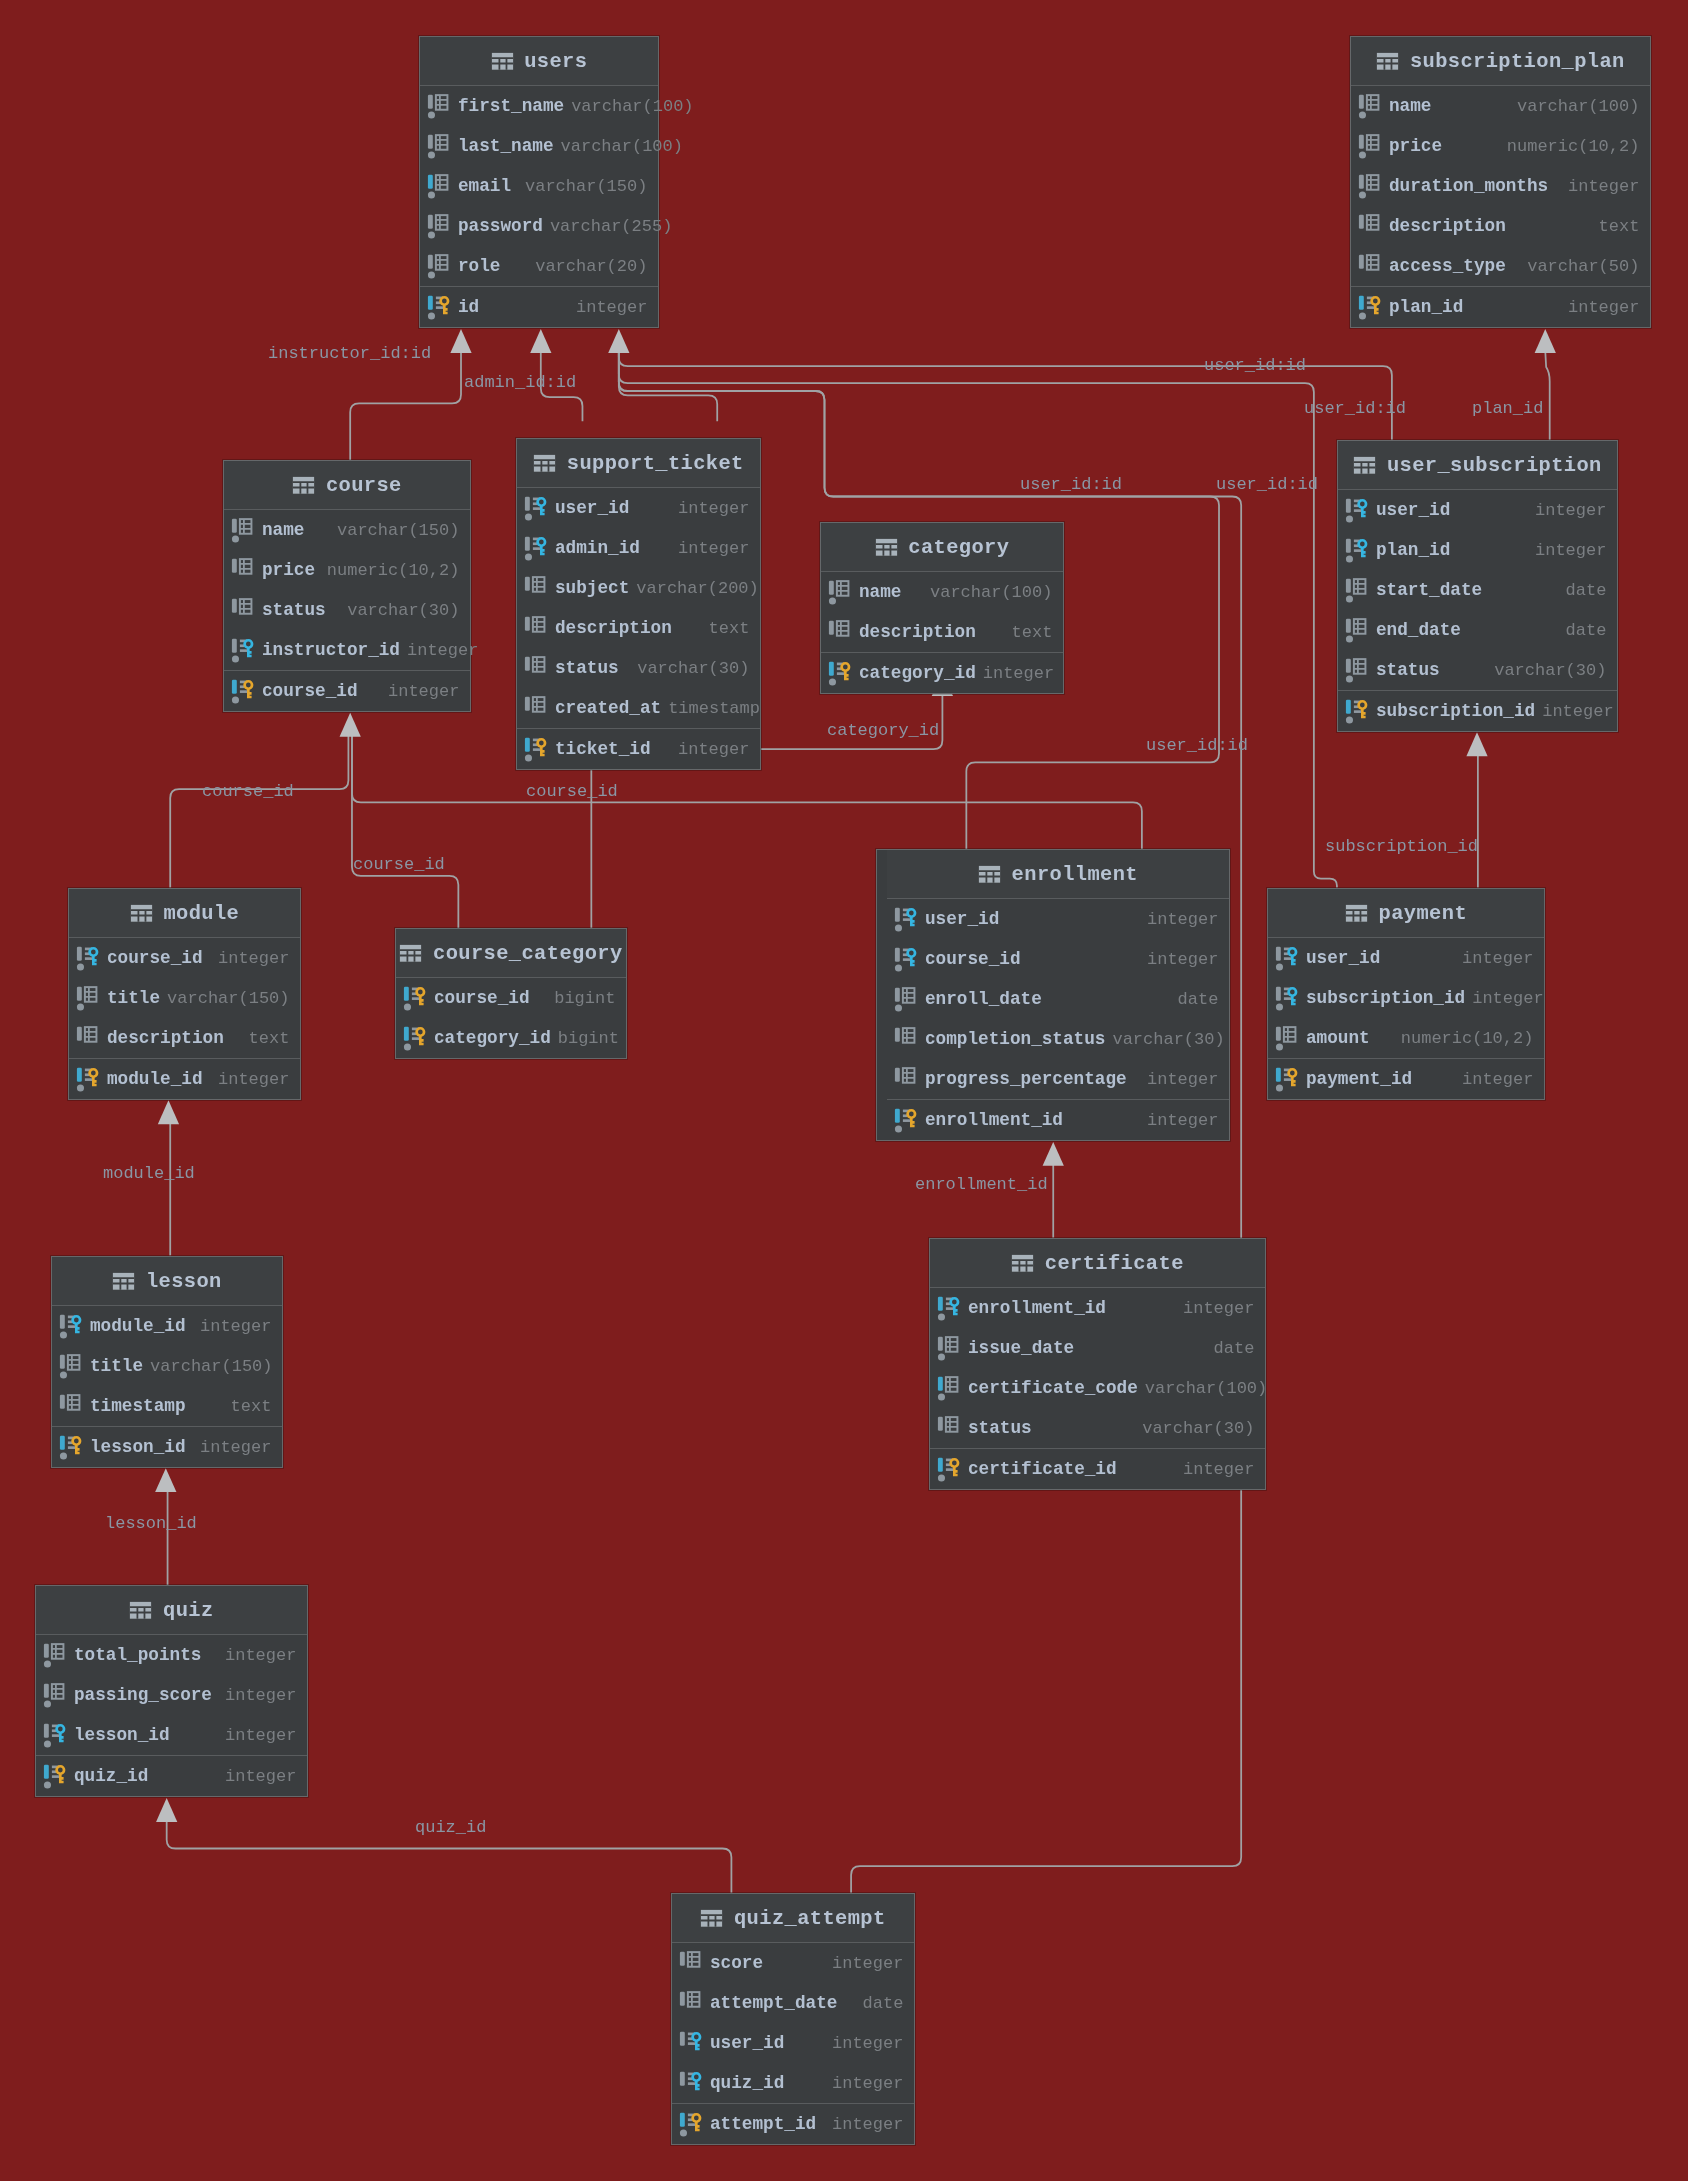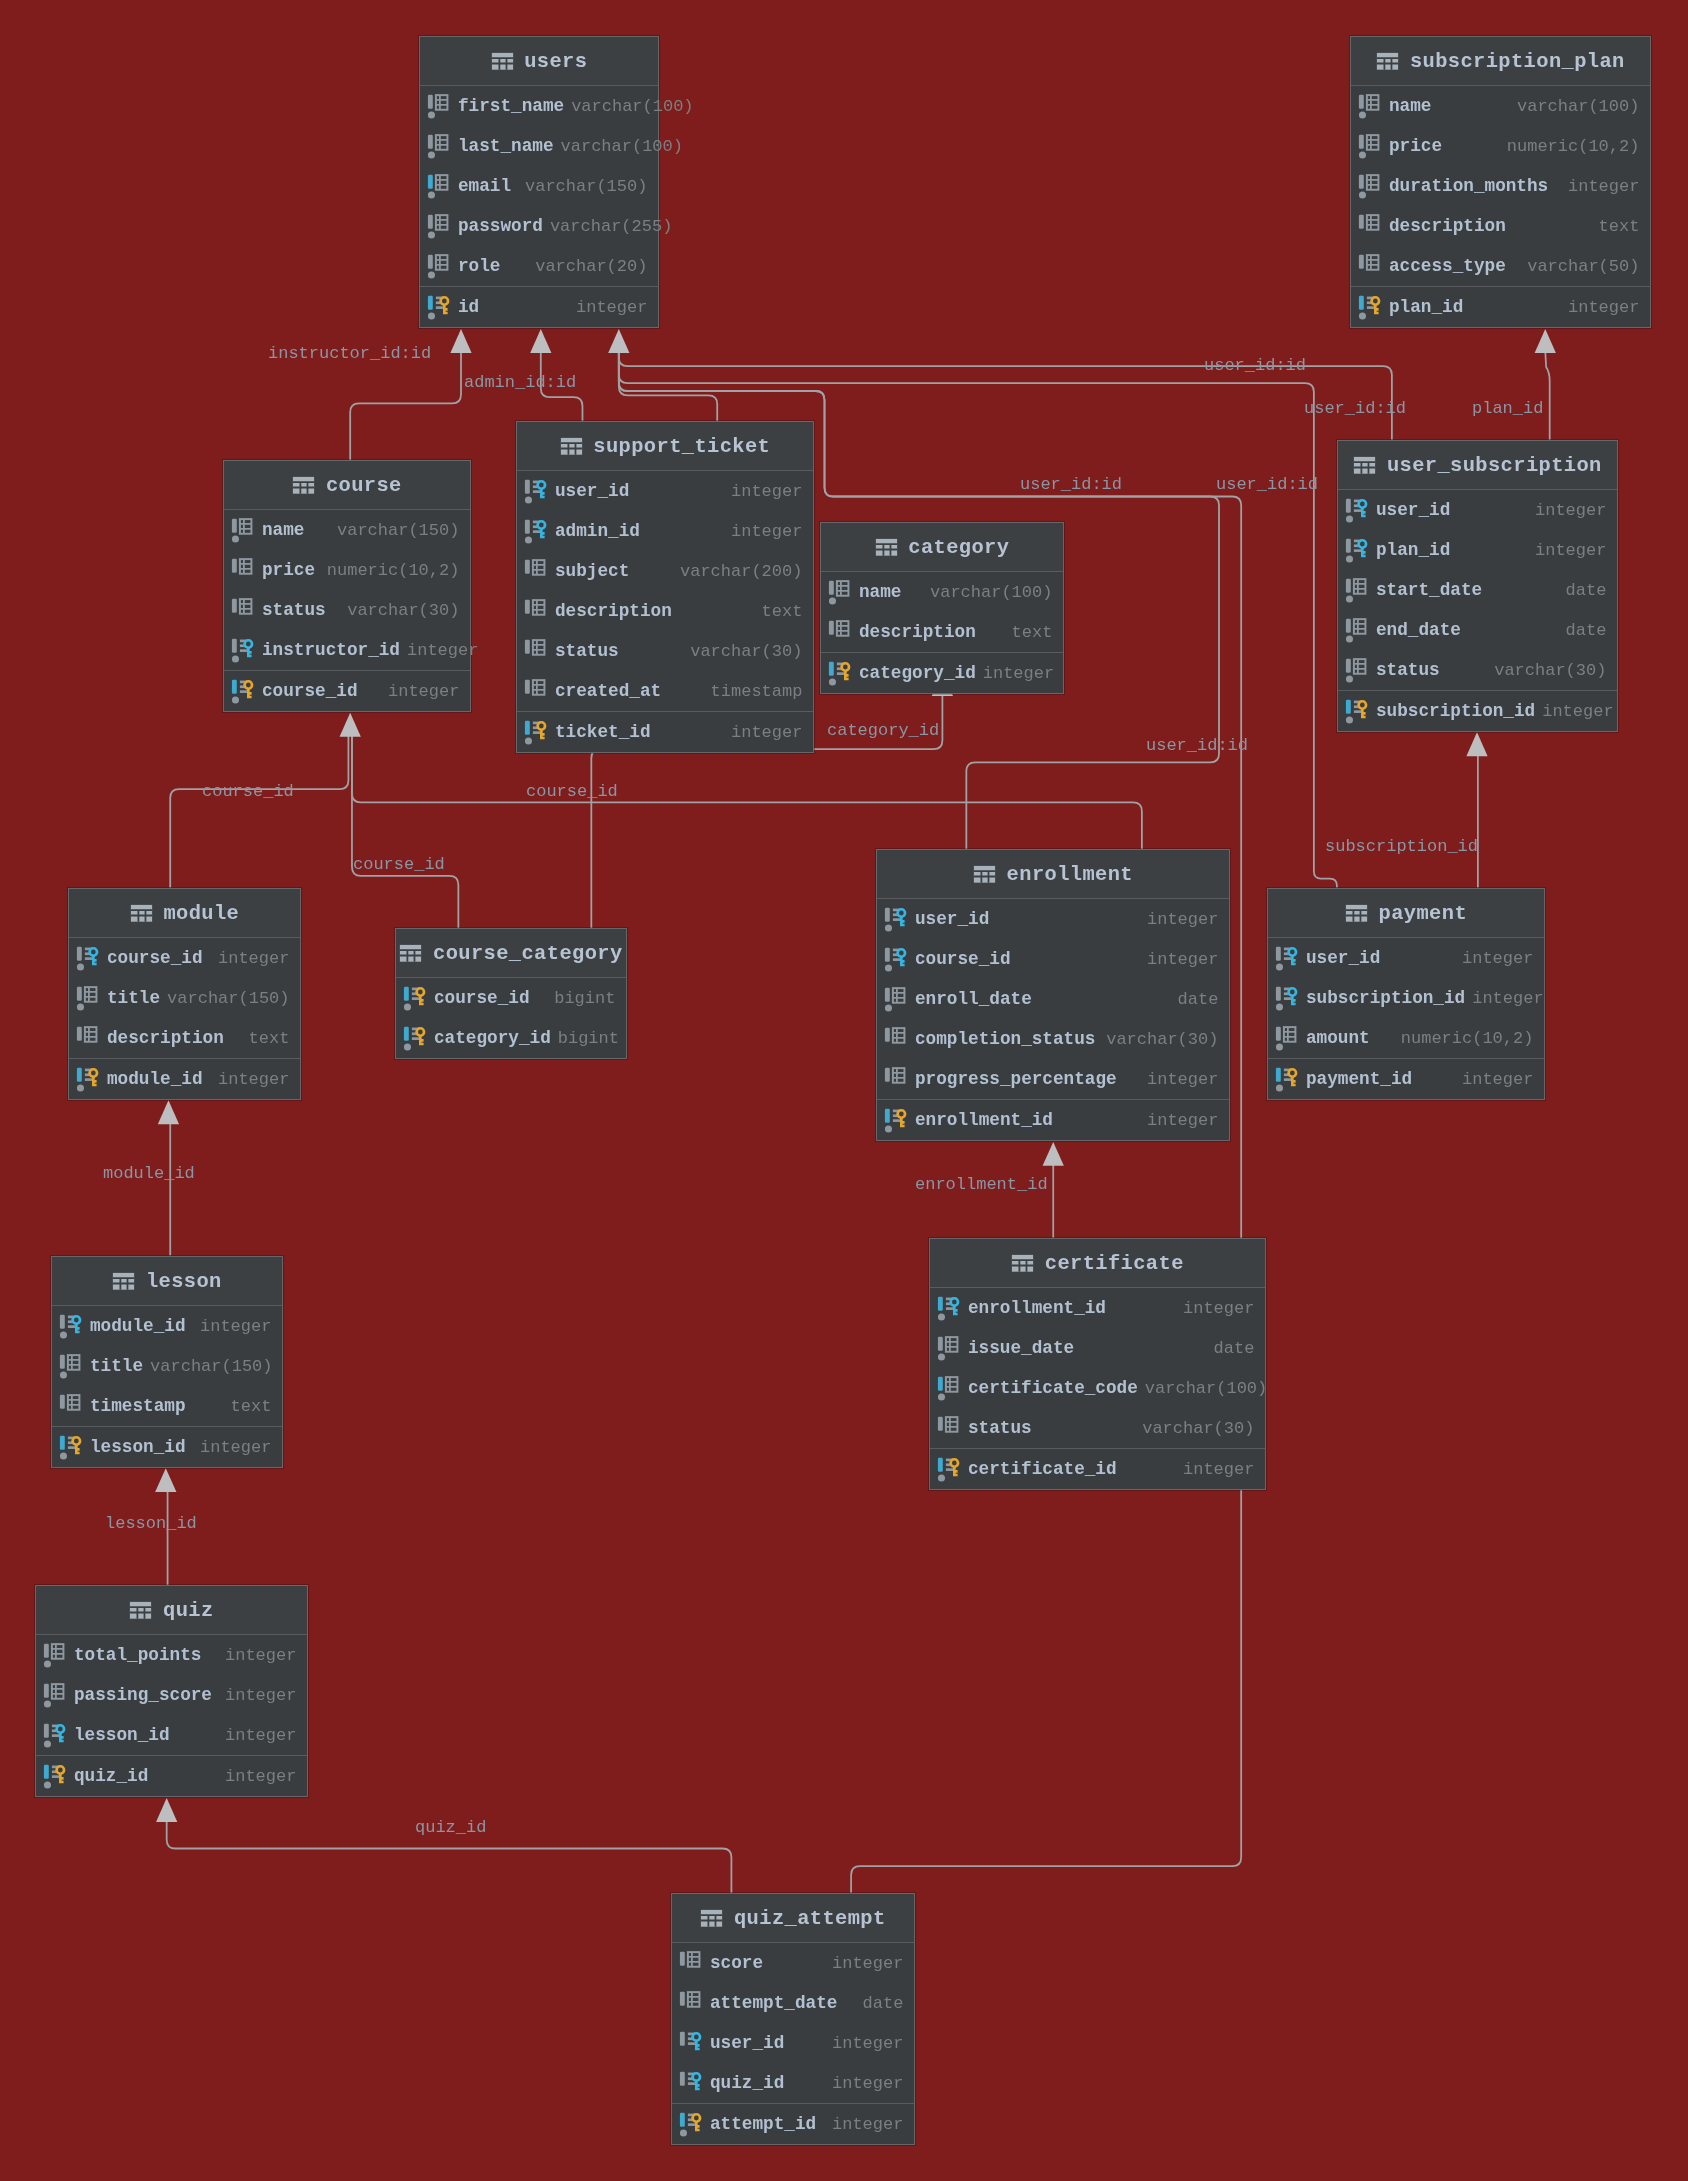--- a/index.html
+++ b/index.html
@@ -294,21 +294,21 @@
               <rect x="10" y="15" width="8" height="3" fill="#8e98a0"></rect>
               <circle cx="19.5" cy="9" r="4.2" fill="none" stroke="#e5a62c" stroke-width="3"></circle>
               <path d="M 19.5 13 V 24 M 19.5 18.5 H 23.2 M 19.5 22.5 H 23.2" stroke="#e5a62c" stroke-width="3" fill="none"></path>
               <circle cx="5" cy="26" r="4" fill="#8e98a0"></circle>
             </svg>
           </span>
           <span class="cname">course_id</span>
           <span class="ctype">integer</span>
         </div>
       </div>
-      <div class="db-table" style="left: 516px; top: 421px; width: 298px;">
+      <div class="db-table" style="left: 516px; top: 438px; width: 245px;">
         <div class="thead">
           <span style="display: flex;">
             <svg width="23" height="18.6" viewBox="0 0 26 21" xmlns="http://www.w3.org/2000/svg">
               <rect x="1" y="1" width="24" height="19" fill="#a8b2ba"></rect>
               <path d="M 1 7 H 25 M 1 13 H 25 M 9.5 7 V 20 M 17.5 7 V 20" stroke="#3d4042" stroke-width="2"></path>
             </svg>
           </span>
           <span class="ttitle">support_ticket</span>
         </div>
         <div class="trow">
@@ -644,21 +644,21 @@
               <rect x="10" y="15" width="8" height="3" fill="#8e98a0"></rect>
               <circle cx="19.5" cy="9" r="4.2" fill="none" stroke="#e5a62c" stroke-width="3"></circle>
               <path d="M 19.5 13 V 24 M 19.5 18.5 H 23.2 M 19.5 22.5 H 23.2" stroke="#e5a62c" stroke-width="3" fill="none"></path>
               <circle cx="5" cy="26" r="4" fill="#8e98a0"></circle>
             </svg>
           </span>
           <span class="cname">category_id</span>
           <span class="ctype">bigint</span>
         </div>
       </div>
-      <div class="db-table" style="left: 876px; top: 849px; width: 354px;">
+      <div class="db-table" style="left: 876px; top: 849px; width: 354px; padding-left: 10px;">
         <div class="thead">
           <span style="display: flex;">
             <svg width="23" height="18.6" viewBox="0 0 26 21" xmlns="http://www.w3.org/2000/svg">
               <rect x="1" y="1" width="24" height="19" fill="#a8b2ba"></rect>
               <path d="M 1 7 H 25 M 1 13 H 25 M 9.5 7 V 20 M 17.5 7 V 20" stroke="#3d4042" stroke-width="2"></path>
             </svg>
           </span>
           <span class="ttitle">enrollment</span>
         </div>
         <div class="trow">

